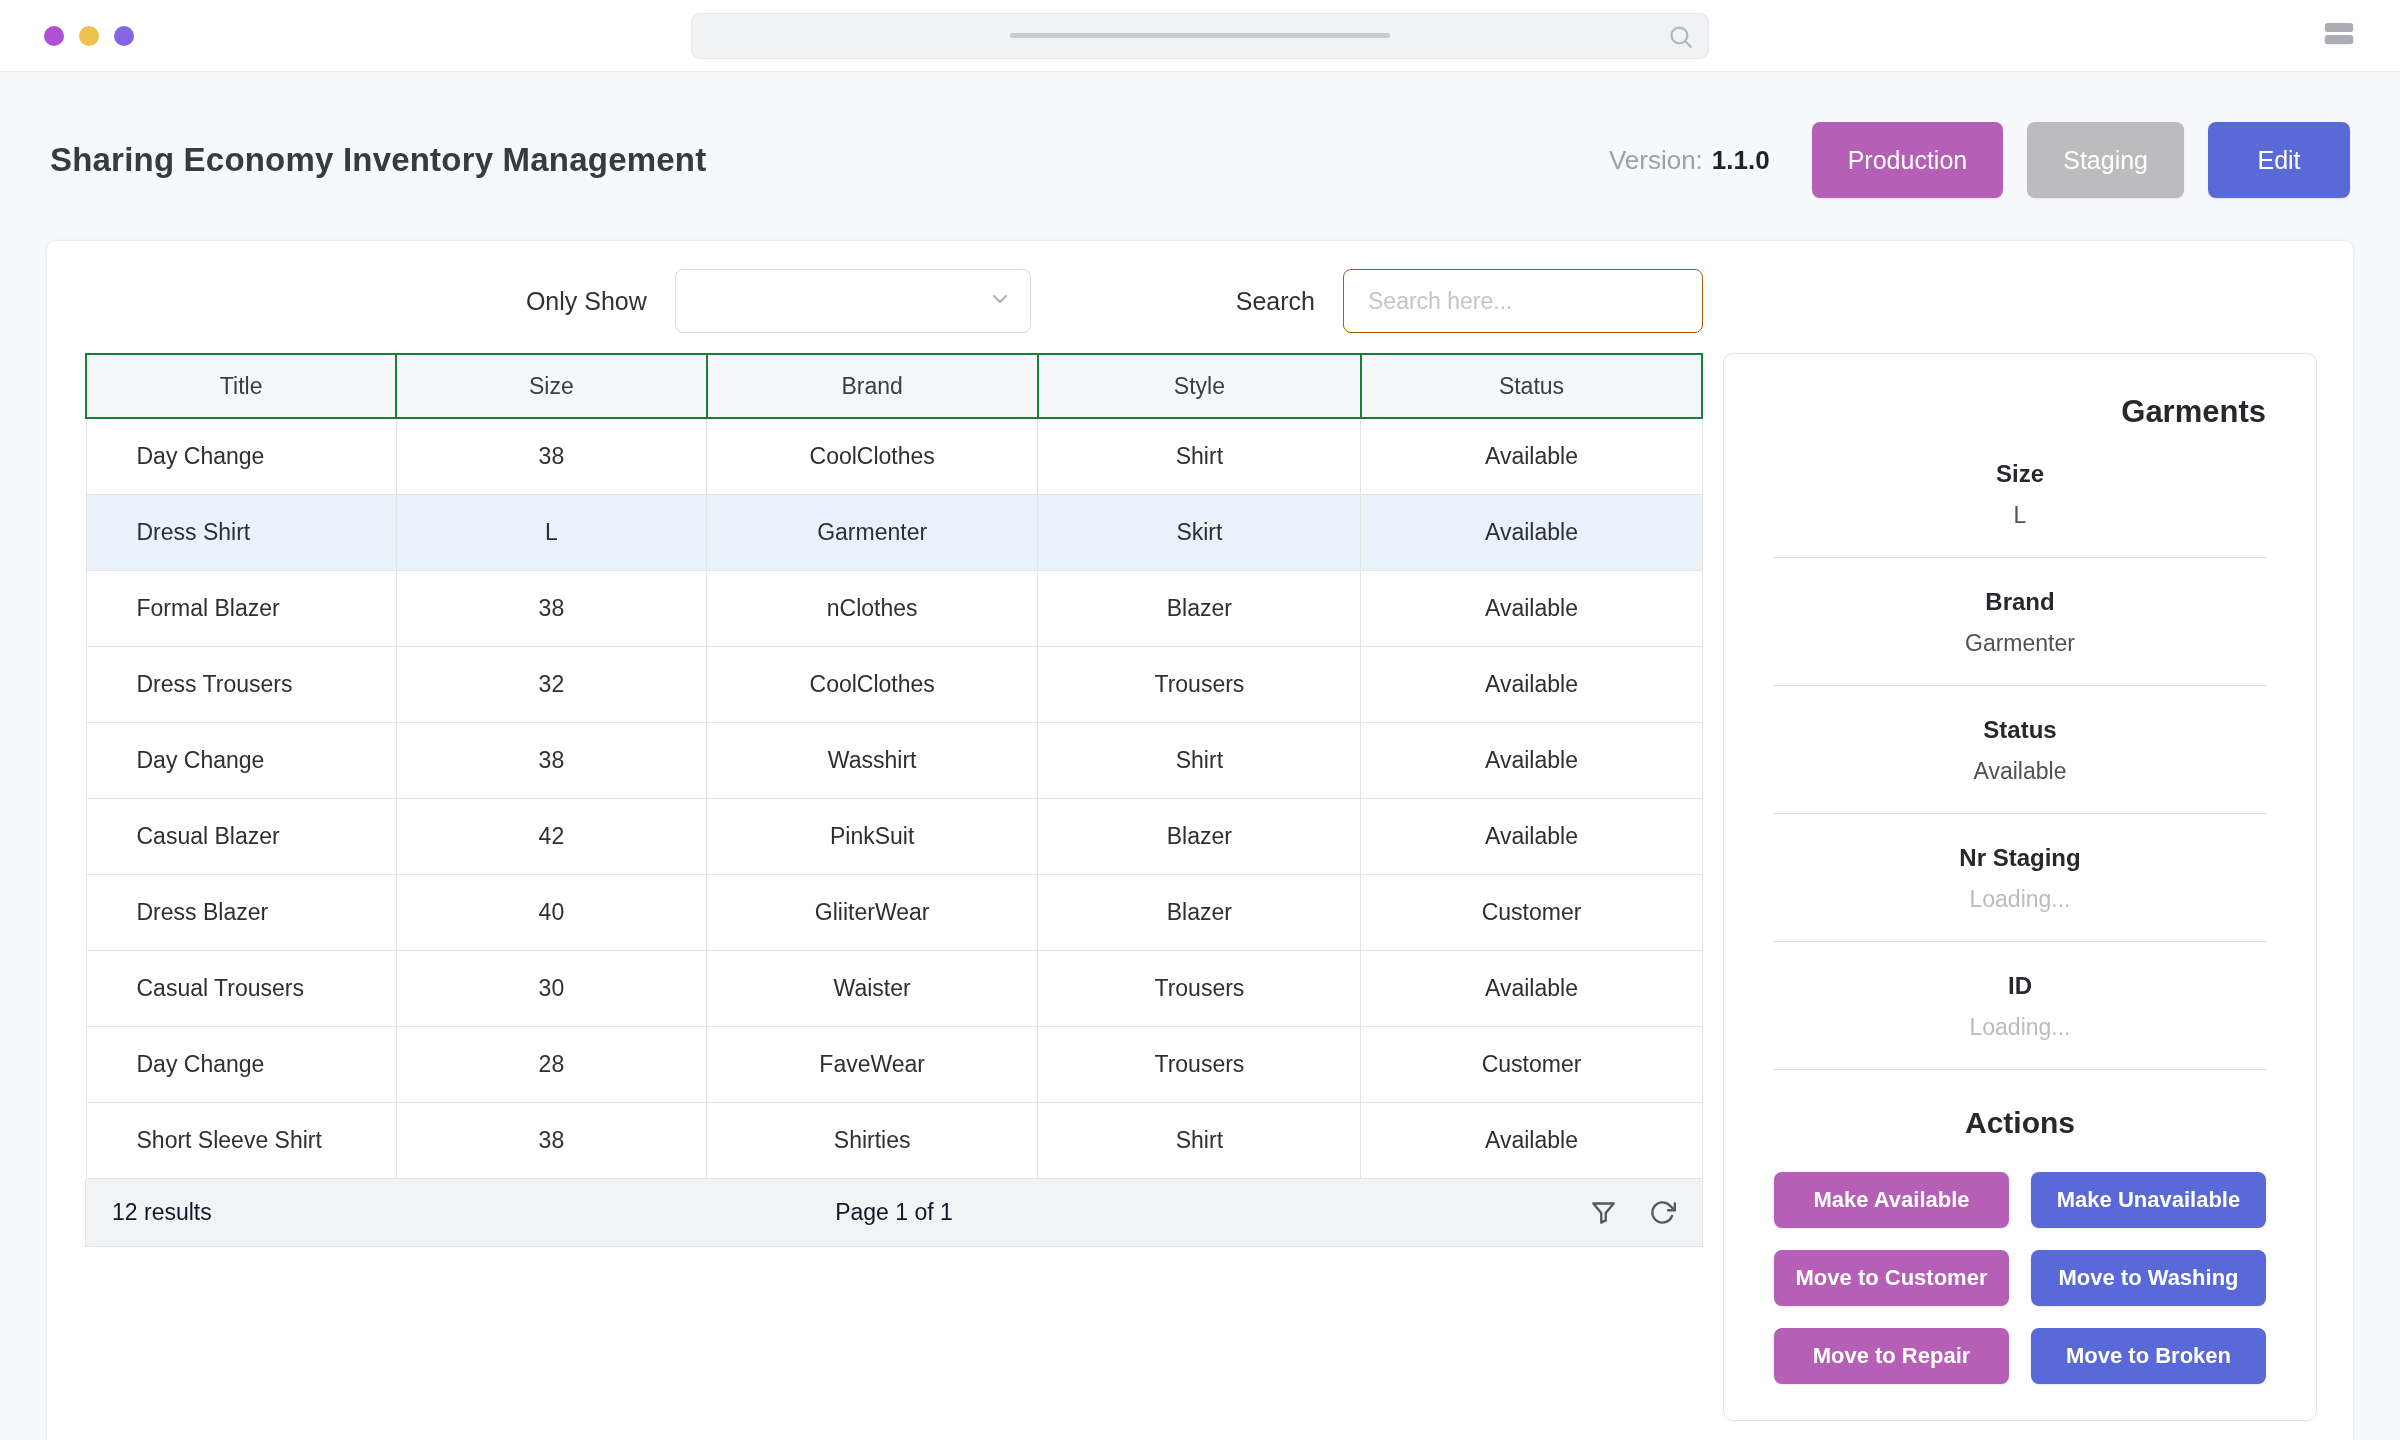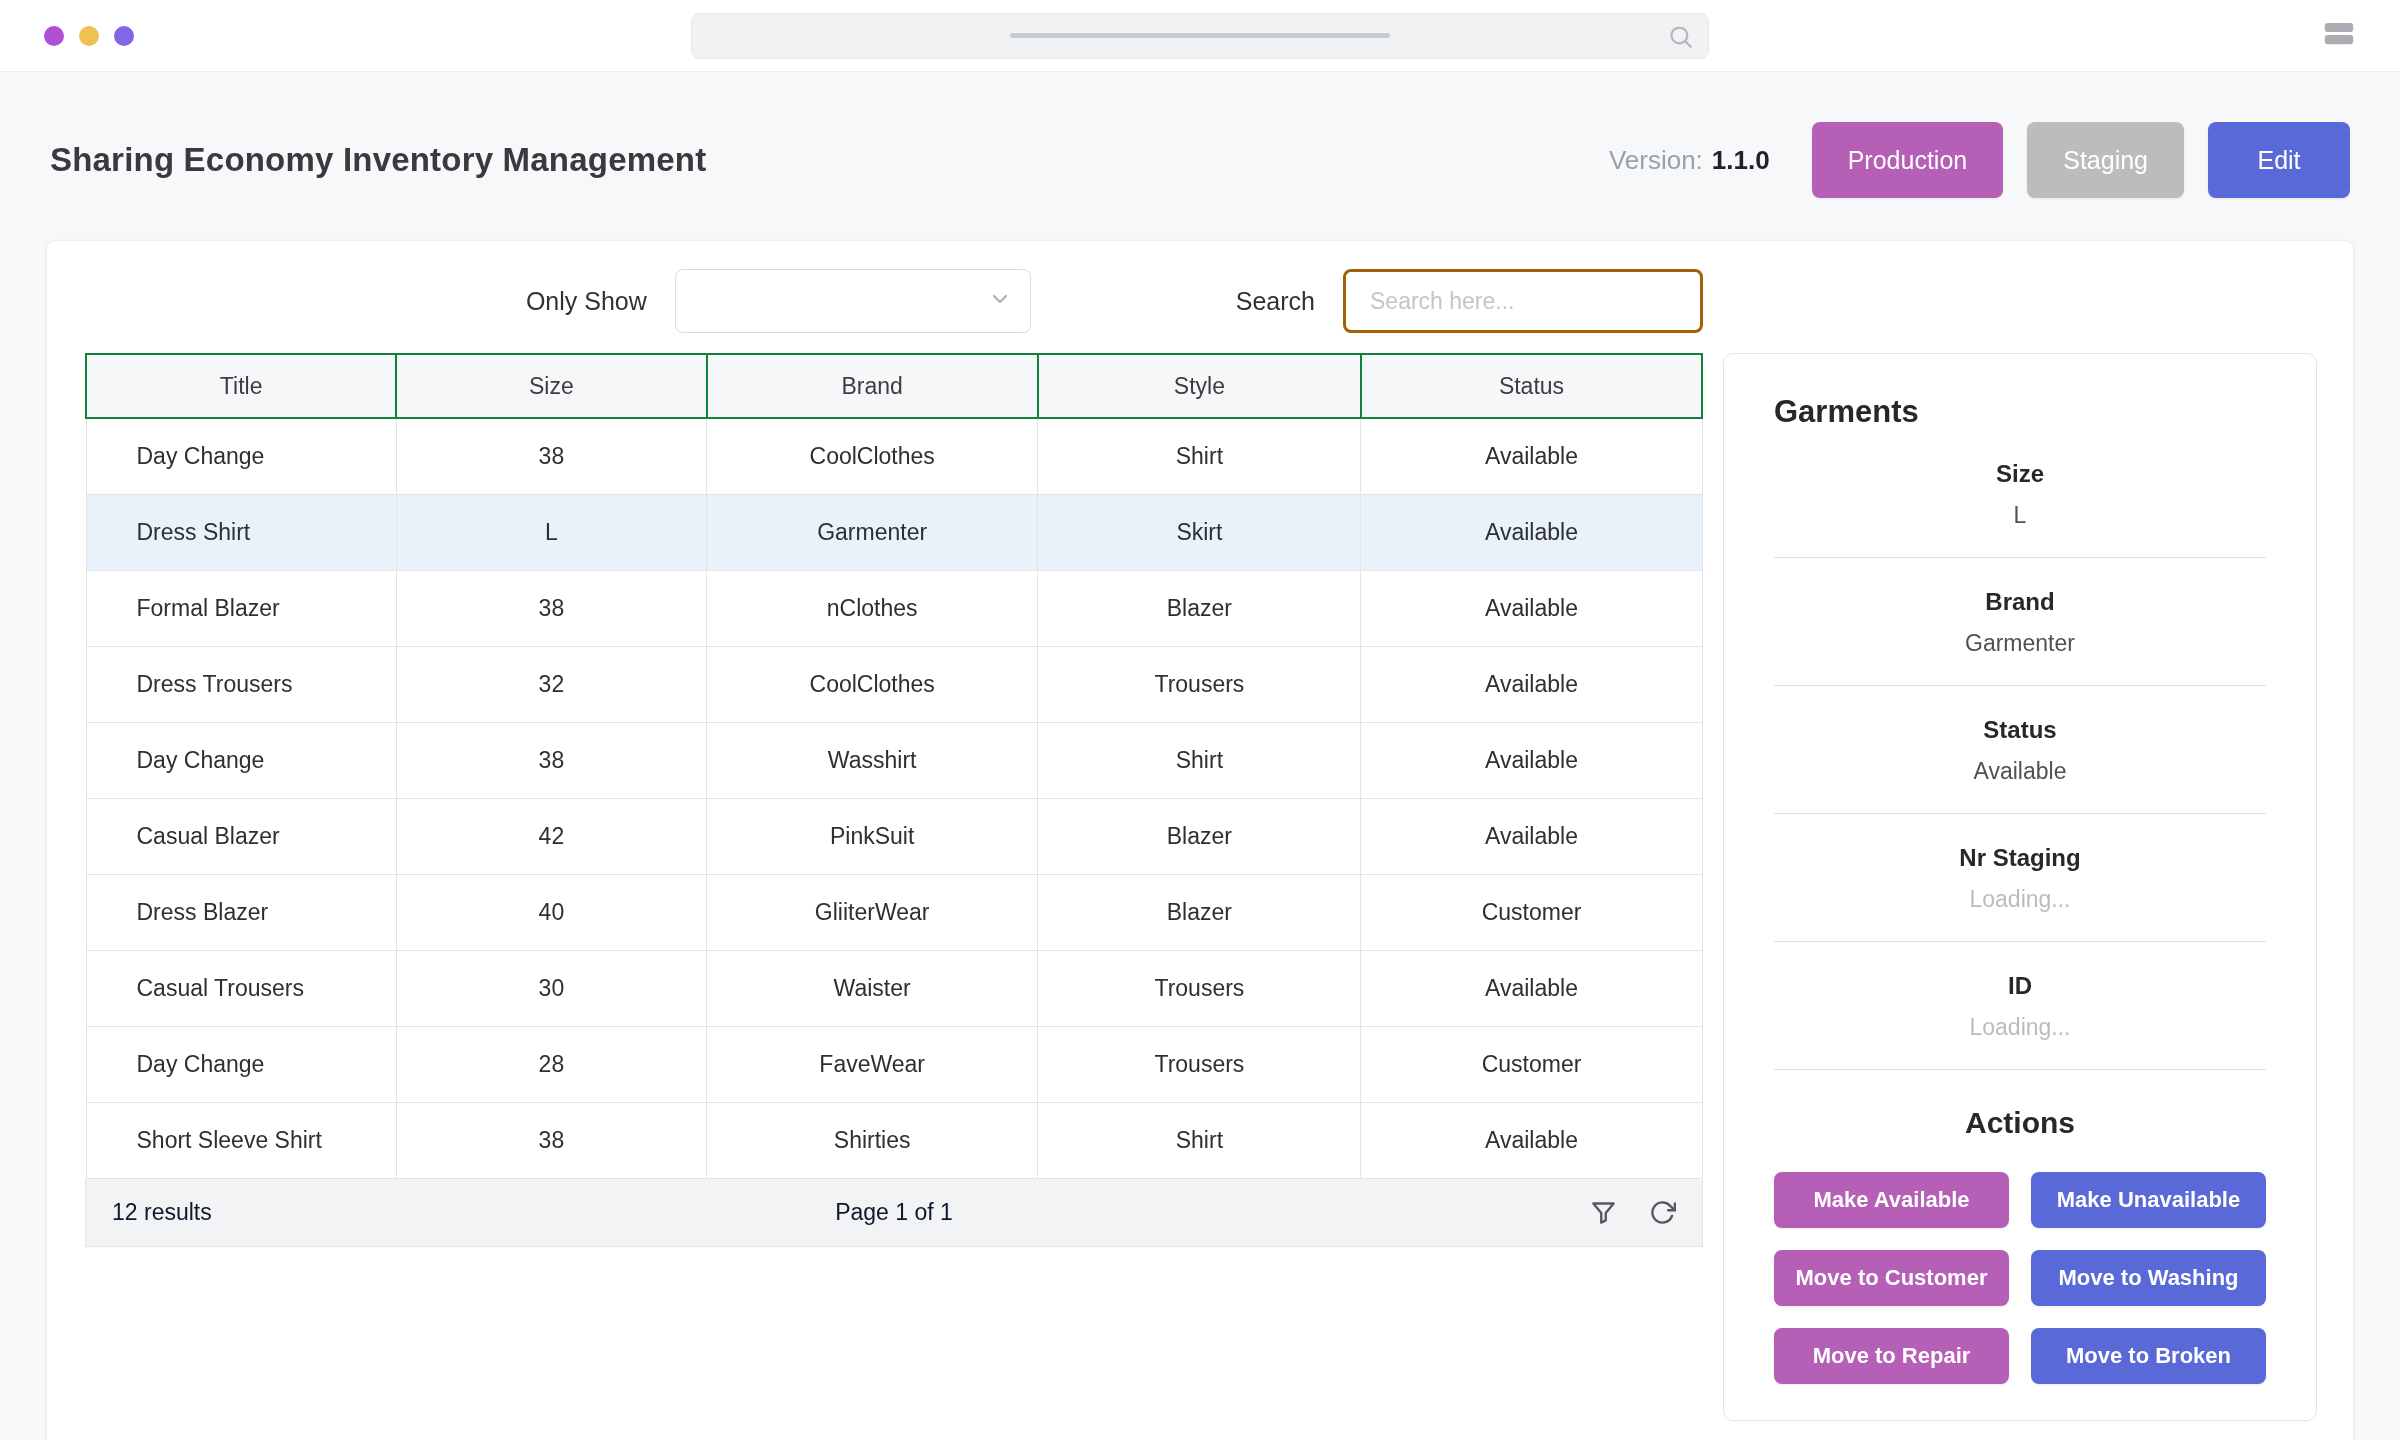--- a/index.html
+++ b/index.html
@@ -70,21 +70,21 @@
   .filter-label { font-size: 25px; font-weight: 500; color: #303236; }
   .dropdown {
     width: 356px; height: 64px;
     border: 1px solid #d9dbde; border-radius: 8px;
     background: #fff;
     display: flex; align-items: center; justify-content: flex-end;
     padding: 0 18px; cursor: pointer;
   }
   .search-input {
     width: 360px; height: 64px;
-    border: 3px solid #a16207; border-radius: 8px;
+    border: 1px solid #a16207; border-radius: 8px;
     padding: 12px 24px; font-size: 23px; font-family: inherit; color: #333;
     background: #fff; outline: none;
   }
   .search-input::placeholder { color: #c2c5c9; }
 
   
   .body-row { display: flex; gap: 20px; align-items: flex-start; }
   .table-wrap { flex: 1; min-width: 0; }
 
   table.data { width: 100%; border-collapse: collapse; table-layout: fixed; }
@@ -117,21 +117,21 @@
   .footer-icons { margin-left: auto; display: flex; align-items: center; gap: 32px; }
   .icon-btn { background: none; border: none; padding: 0; cursor: pointer; display: flex; align-items: center; }
 
   
   .panel {
     width: 594px; flex: none;
     background: #fff;
     border: 1px solid #e1e2e5; border-radius: 10px;
     padding: 34px 50px 36px 50px;
   }
-  .panel-title { text-align: left; font-size: 31px; font-weight: 700; color: #26282c; margin: 6px 0 30px; }
+  .panel-title { text-align: right; font-size: 31px; font-weight: 700; color: #26282c; margin: 6px 0 30px; }
   .field { text-align: center; }
   .field-label { font-size: 24px; font-weight: 700; color: #26282c; }
   .field-value { font-size: 23px; color: #4e5156; margin-top: 14px; }
   .field-value.muted { color: #b9bcc0; }
   .separator { border-bottom: 1px solid #dedfe2; margin: 28px 0 30px; }
   .actions-title { text-align: center; font-size: 30px; font-weight: 700; color: #26282c; margin: 36px 0 32px; }
   .actions-grid { display: grid; grid-template-columns: 1fr 1fr; gap: 22px; }
   .abtn {
     height: 56px; border: none; border-radius: 8px;
     color: #fff; font-size: 22px; font-weight: 600;

